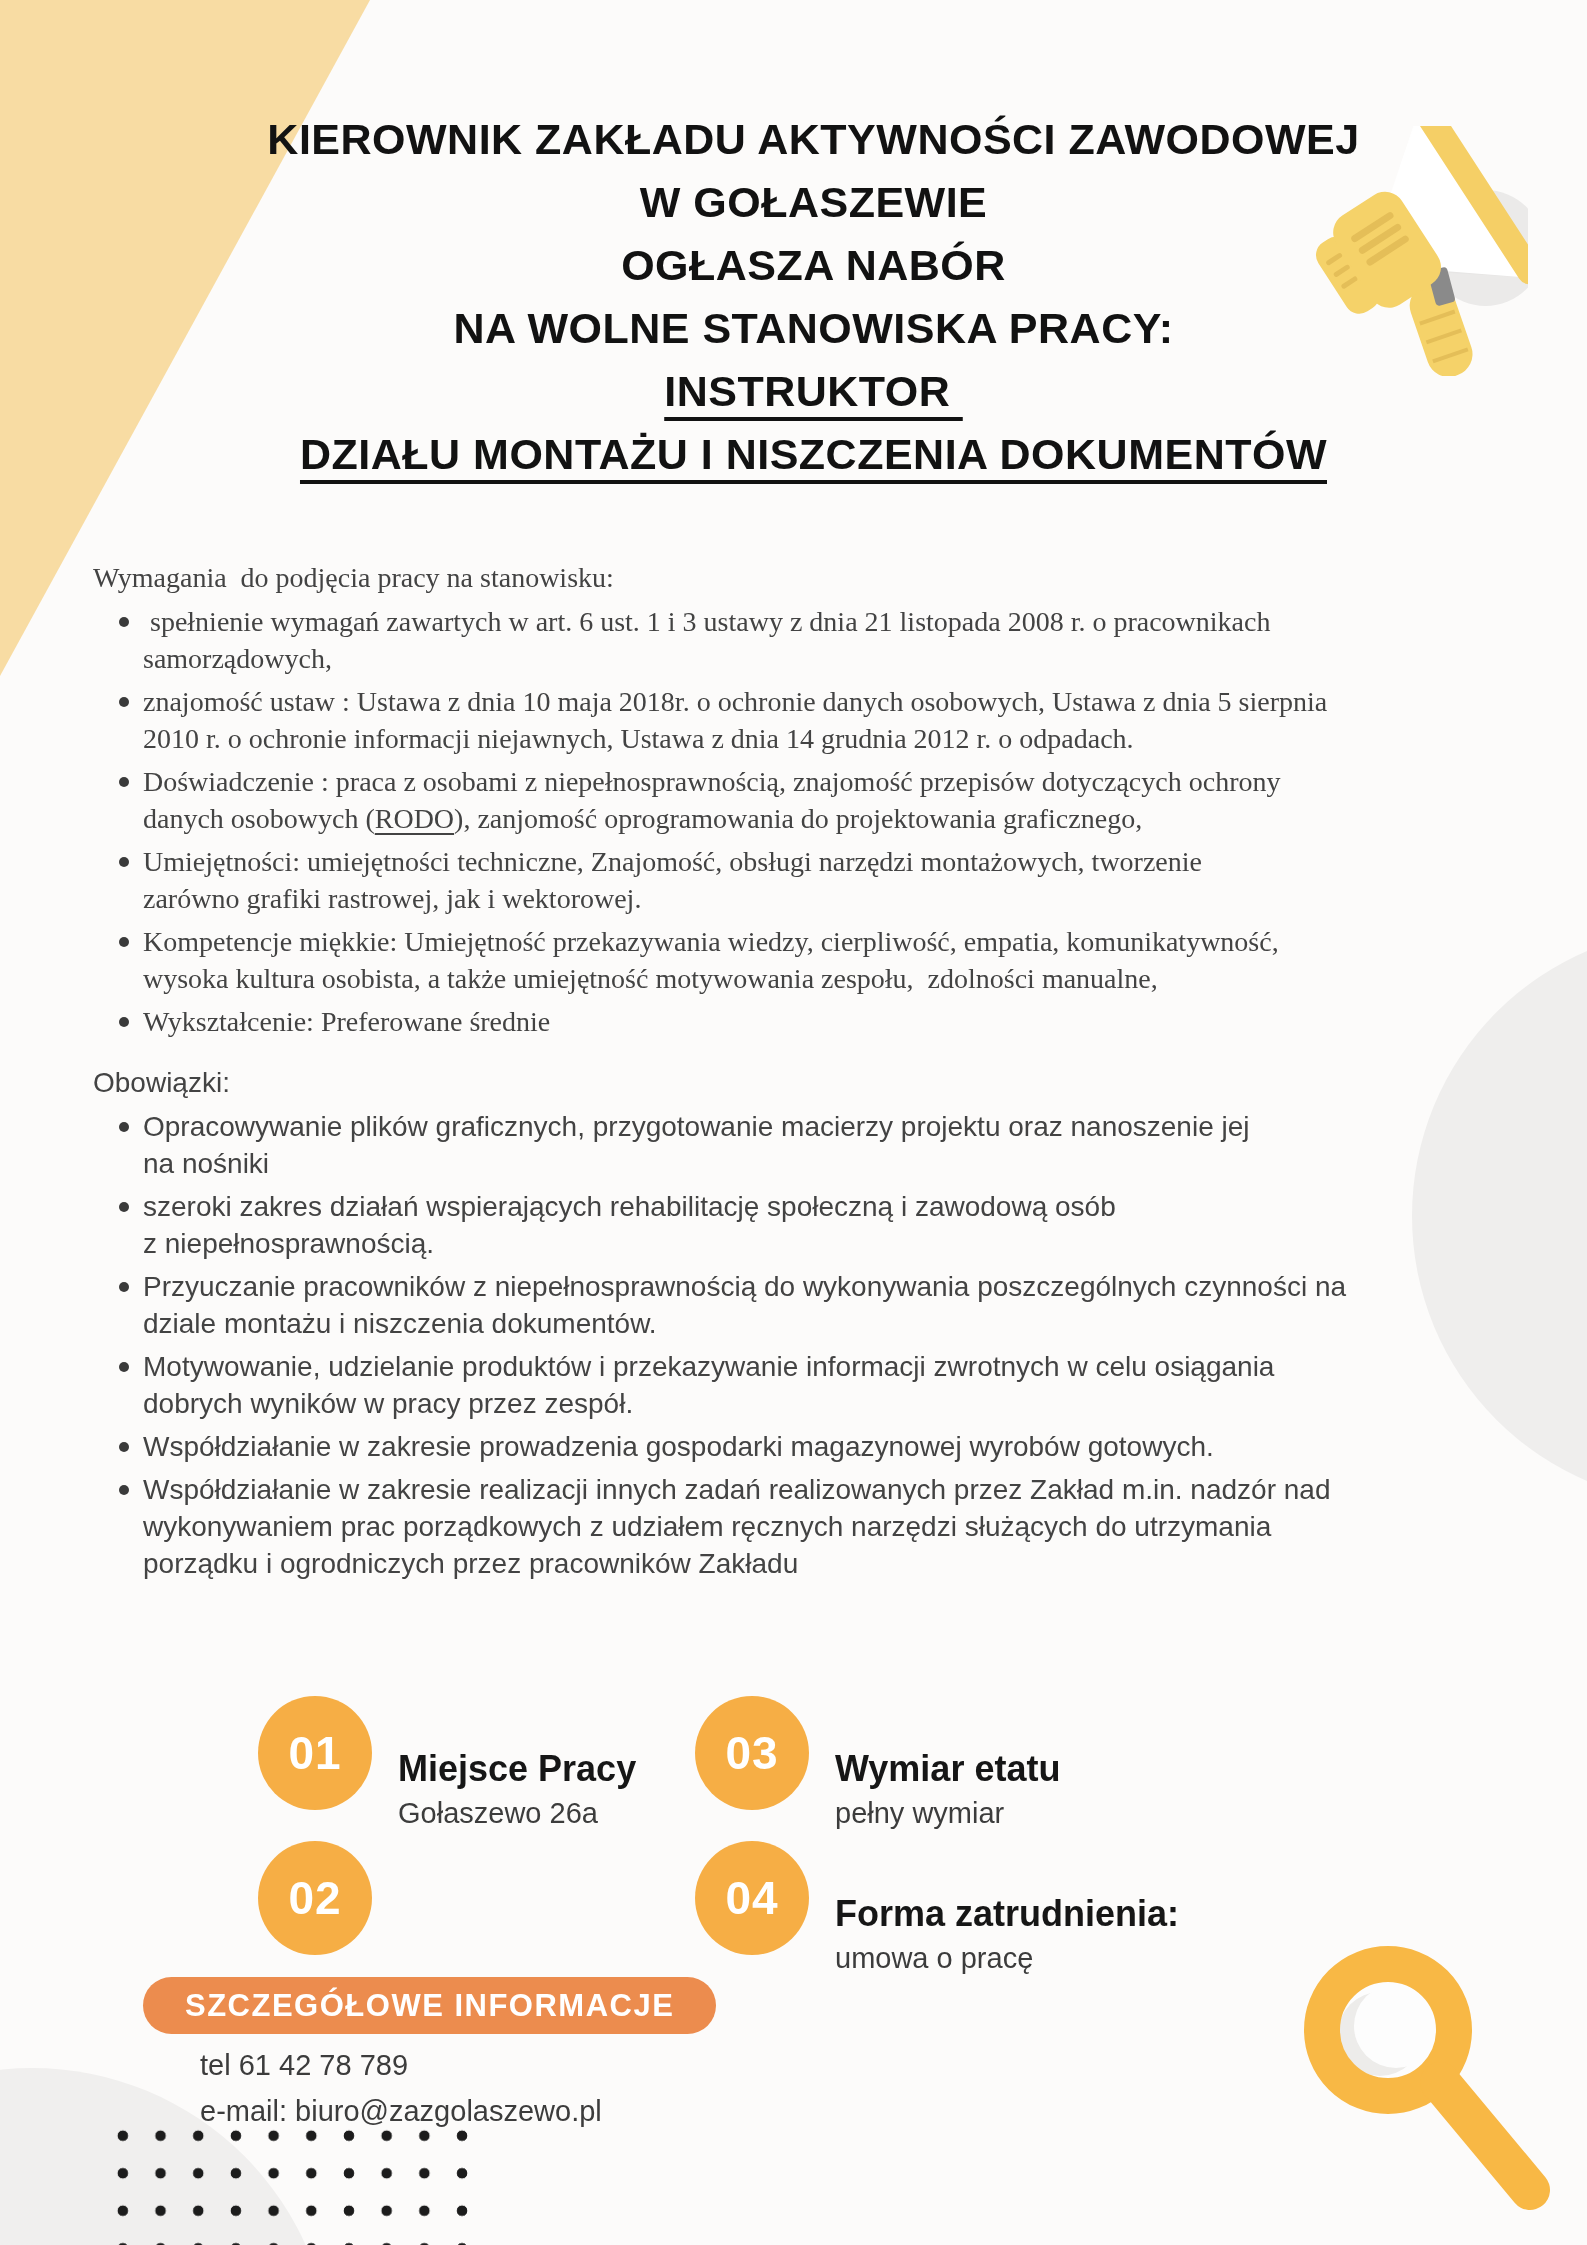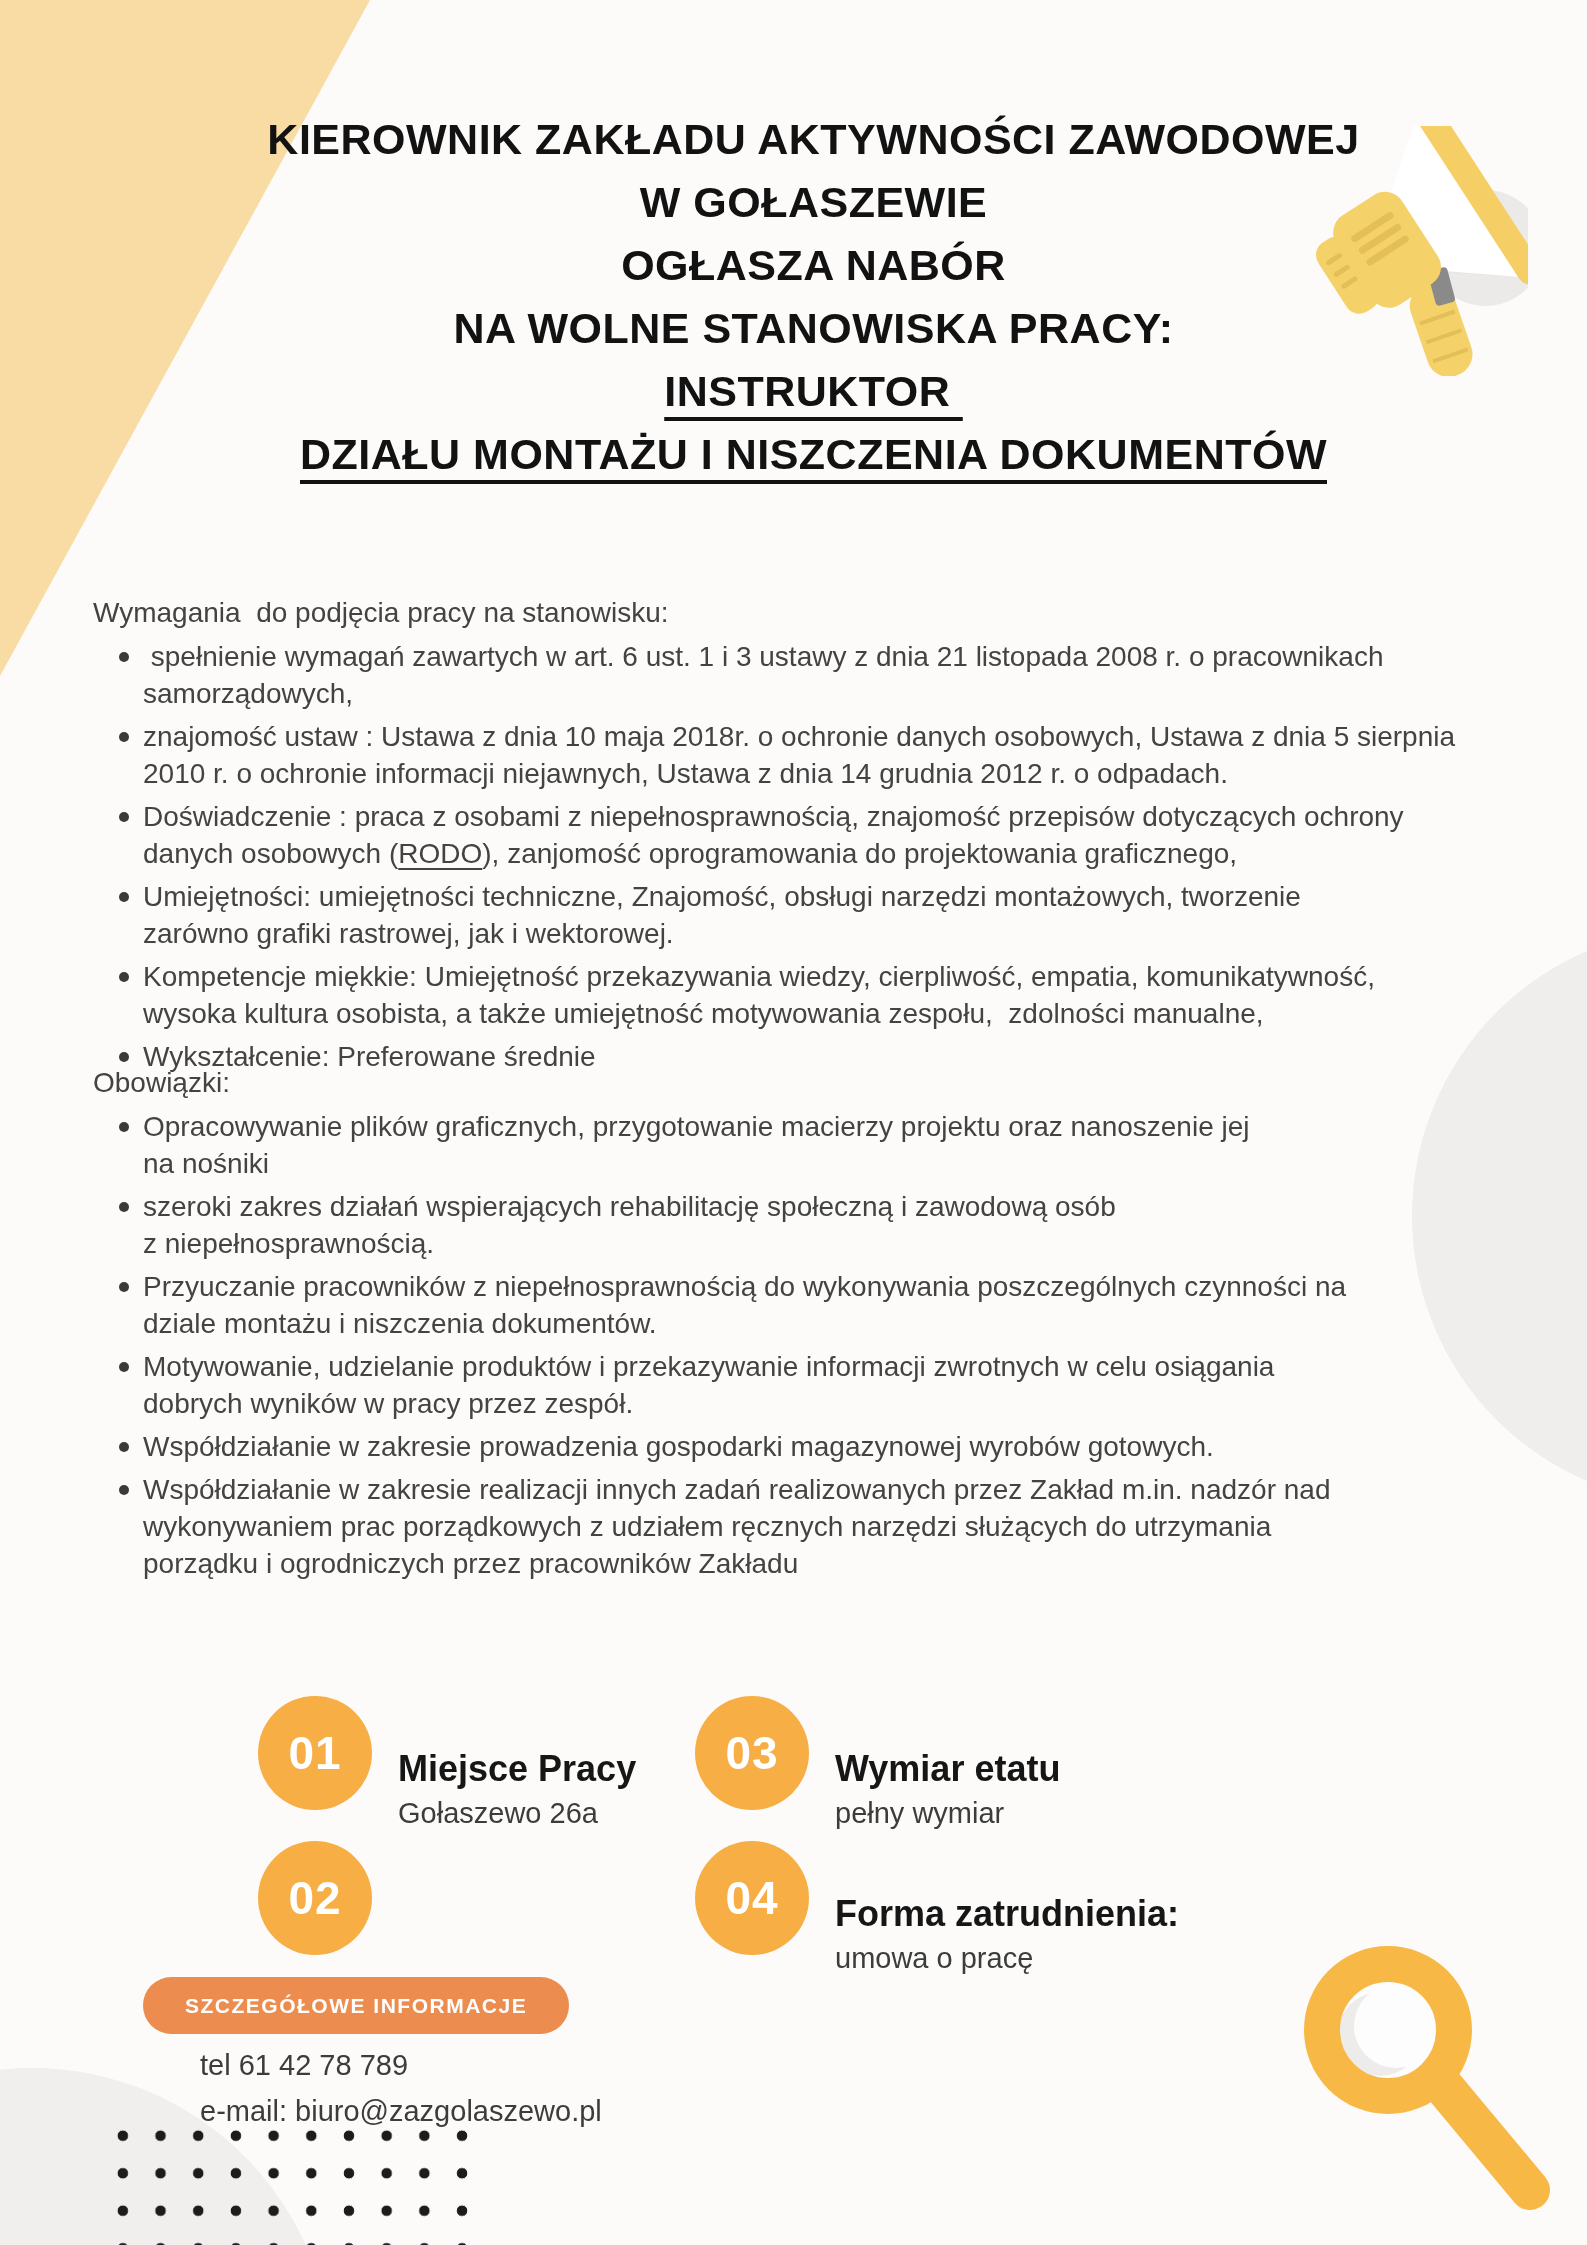--- a/index.html
+++ b/index.html
@@ -41,21 +41,21 @@
     letter-spacing:.5px;color:#121212;
   }
   .title-line{white-space:pre;padding-left:40px;}
   .title-line.underlined{
     text-decoration:underline;
     text-decoration-thickness:4px;
     text-underline-offset:11px;
   }
   
   .section{position:absolute;left:93px;width:1412px;z-index:2;font-size:28px;line-height:37px;}
-  .section-requirements{top:594px;}
+  .section-requirements{top:559px;font-family:Liberation Serif, serif;}
   .section-duties{top:1064px;}
   .section-heading{white-space:pre-wrap;margin:0 0 7px 0;}
   ul.plain{margin:0;padding:0;list-style:none;}
   ul.plain li{
     position:relative;padding-left:50px;margin:0 0 6px 0;
     white-space:pre-wrap;
   }
   ul.plain li::before{
     content:"";position:absolute;left:26px;top:14px;
     width:10px;height:10px;border-radius:50%;background:#3a3a3a;
@@ -80,21 +80,21 @@
     flex:0 0 auto;margin-right:26px;
   }
   .card-texts{padding-top:7px;margin-top:44px;}
   .card-title{font-size:36px;font-weight:700;color:#161616;line-height:44px;}
   .card-value{font-size:29px;color:#3c3c3c;line-height:40px;margin-top:2px;}
   
   .info-button{
     position:absolute;left:143px;top:1977px;z-index:2;
     height:57px;line-height:57px;padding:0 42px;
     background:#ec8c4e;border-radius:30px;border:none;
-    color:#ffffff;font-size:21px;font-weight:700;letter-spacing:1.5px;
+    color:#ffffff;font-size:31px;font-weight:700;letter-spacing:1.5px;
     font-family:"Liberation Sans",sans-serif;
   }
   .contact{
     position:absolute;left:200px;top:2042px;z-index:2;
     font-size:29px;line-height:46px;color:#3c3c3c;
   }
 </style>
 </head>
 <body>
 

